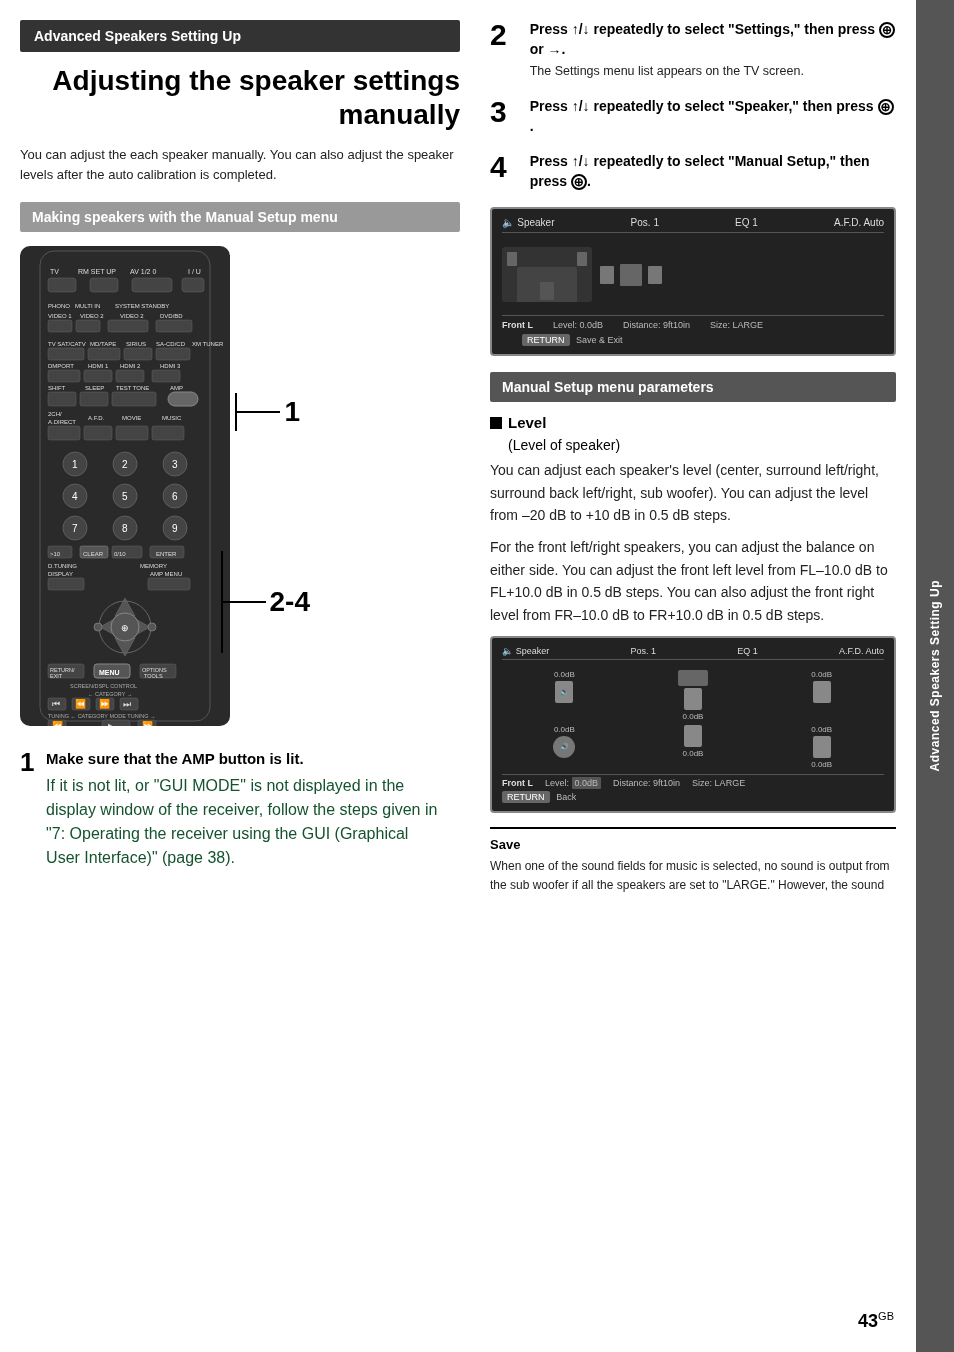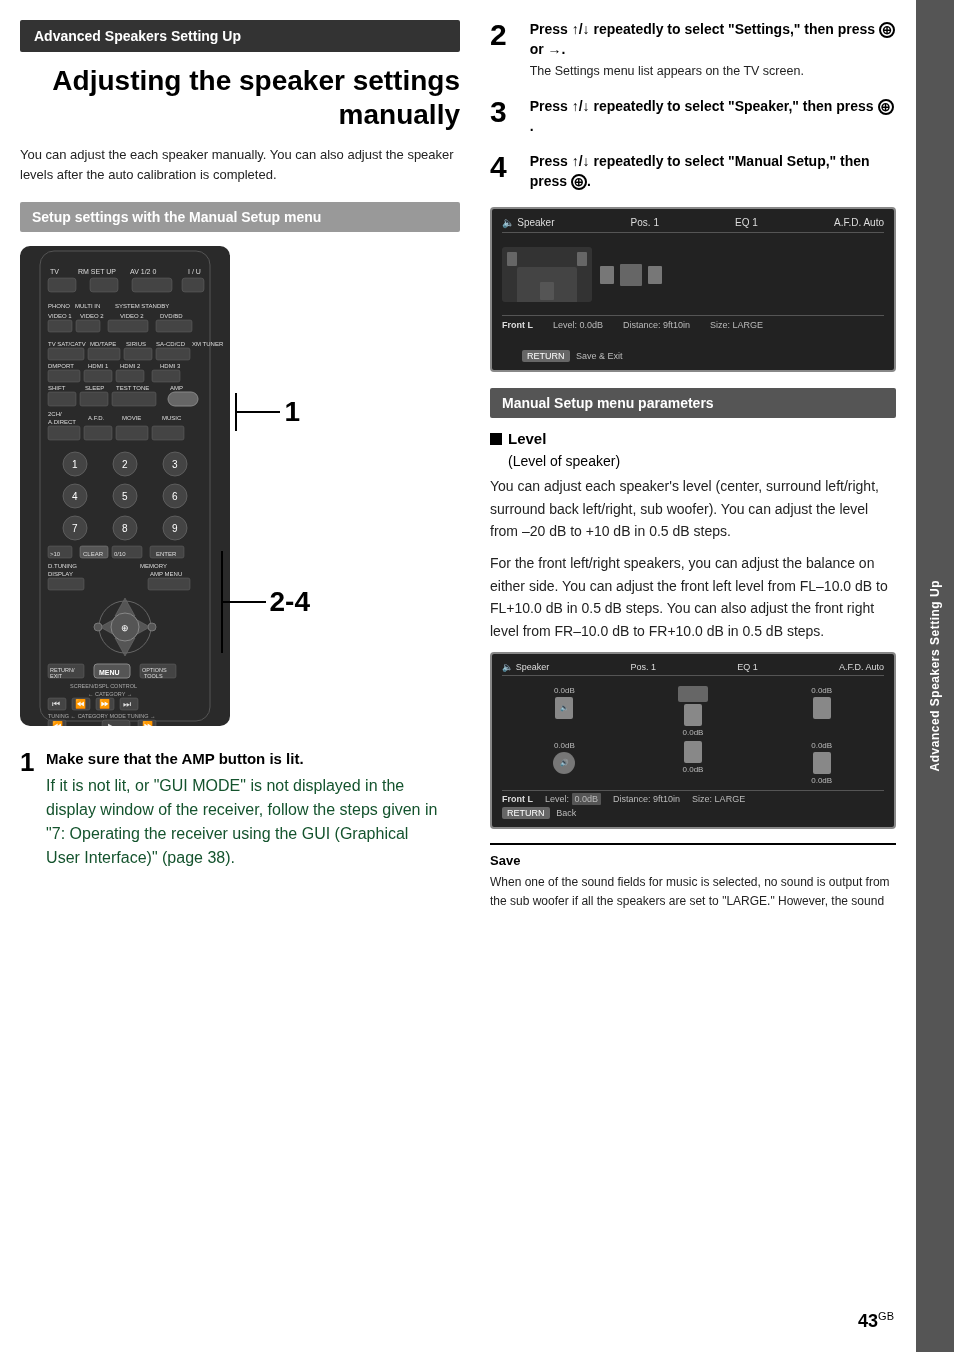--- a/index.html
+++ b/index.html
@@ -351,21 +351,21 @@
     <div class="left-col">
 
       <div class="section-header">
         <span>Advanced Speakers Setting Up</span>
       </div>
 
       <h1 class="main-heading">Adjusting the speaker settings manually</h1>
 
       <p class="intro-text">You can adjust the each speaker manually. You can also adjust the speaker levels after the auto calibration is completed.</p>
 
-      <div class="sub-section-header">Setup settings with the Manual Setup menu</div>
+      <div class="sub-section-header">Making speakers with the Manual Setup menu</div>
 
       <div class="remote-container" style="position:relative;">
         <div style="position:relative; width:230px;">
           
           <svg width="210" height="480" viewBox="0 0 210 480" style="border-radius:10px; background:#2a2a2a;">
 
             <rect x="20" y="5" width="170" height="470" rx="14" fill="#2a2a2a" stroke="#555" stroke-width="1"></rect>
 
             <text x="30" y="28" fill="#ddd" font-size="7" font-family="Arial">TV</text>
             <text x="58" y="28" fill="#ddd" font-size="7" font-family="Arial">RM SET UP</text>
@@ -592,21 +592,21 @@
               <div style="width:14px; height:18px; background:#777; border-radius:1px;"></div>
             </div>
           </div>
         </div>
         <div class="screen-bottom-bar">
           <span style="font-weight:bold; color:#ddd;">Front L</span>
           <span>Level: 0.0dB</span>
           <span>Distance: 9ft10in</span>
           <span>Size: LARGE</span>
         </div>
-        <div style="margin-top:20px; font-size:9px;padding-left:20px;">
+        <div style="margin-top:4px; font-size:9px;padding-left:20px;">
           <span class="return-btn">RETURN</span>
           <span style="color:#bbb;">Save &amp; Exit</span>
         </div>
       </div>
 
       <div class="params-header">Manual Setup menu parameters</div>
 
       <div class="param-title">
         <span class="square-icon"></span>
         <span>Level</span>

